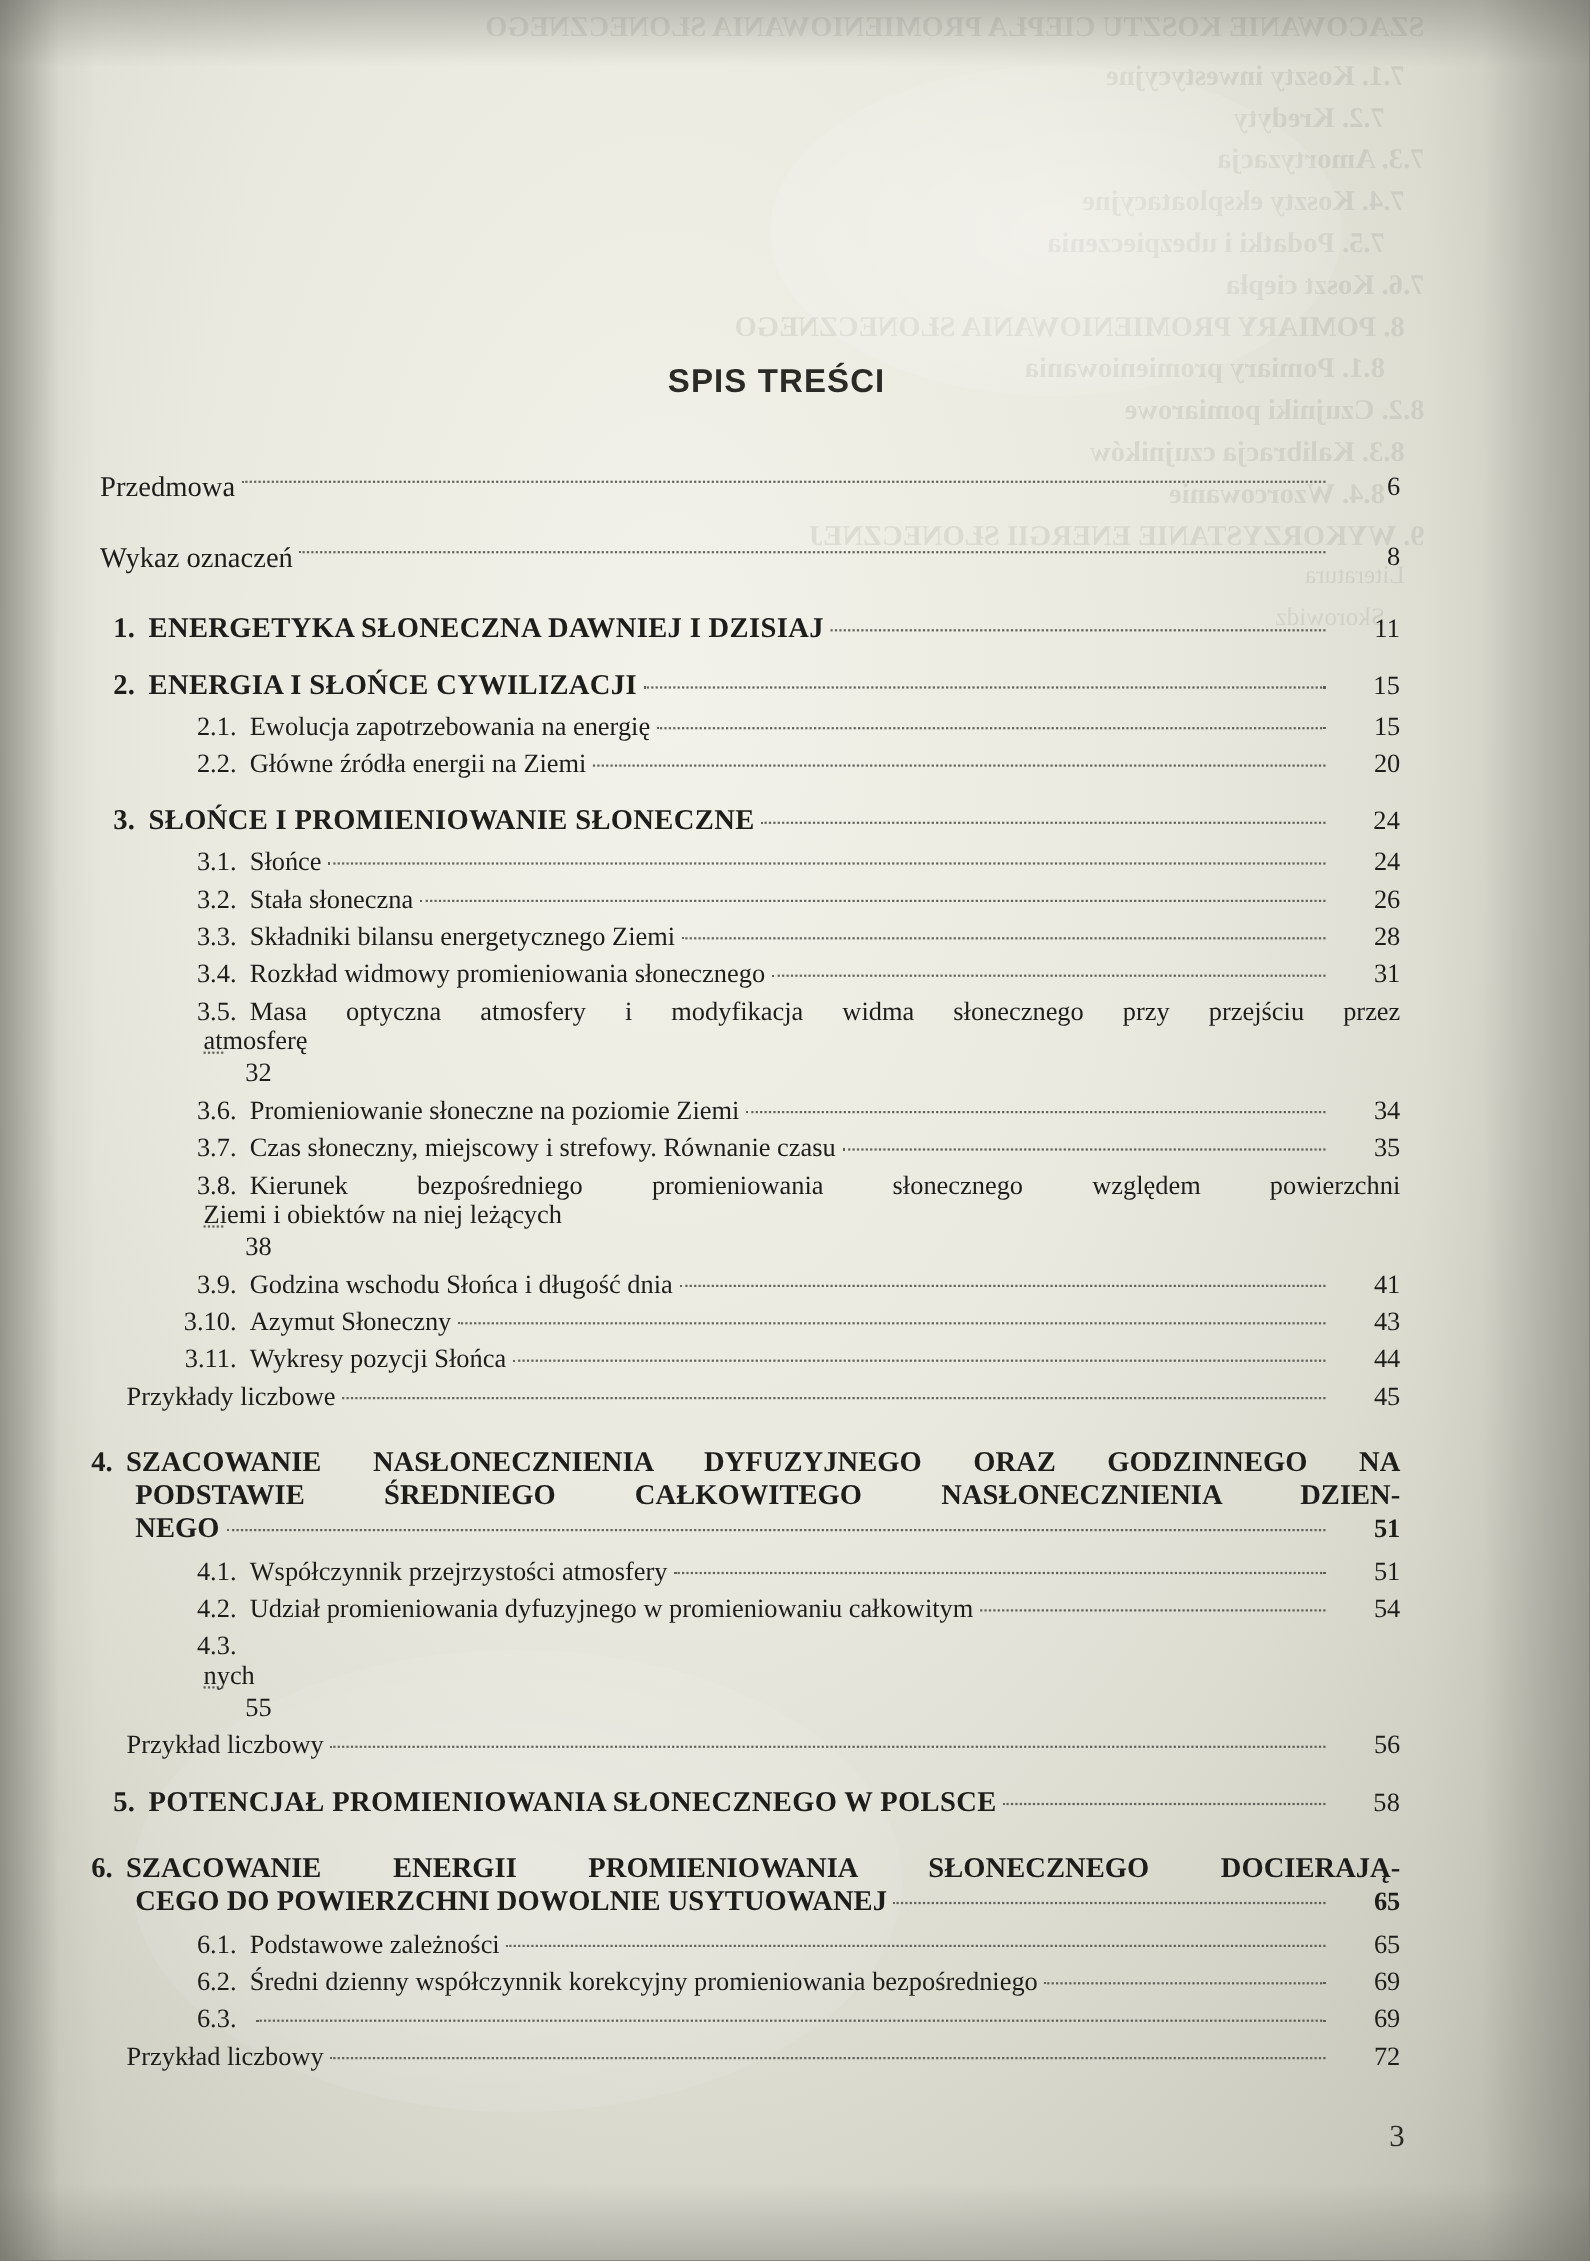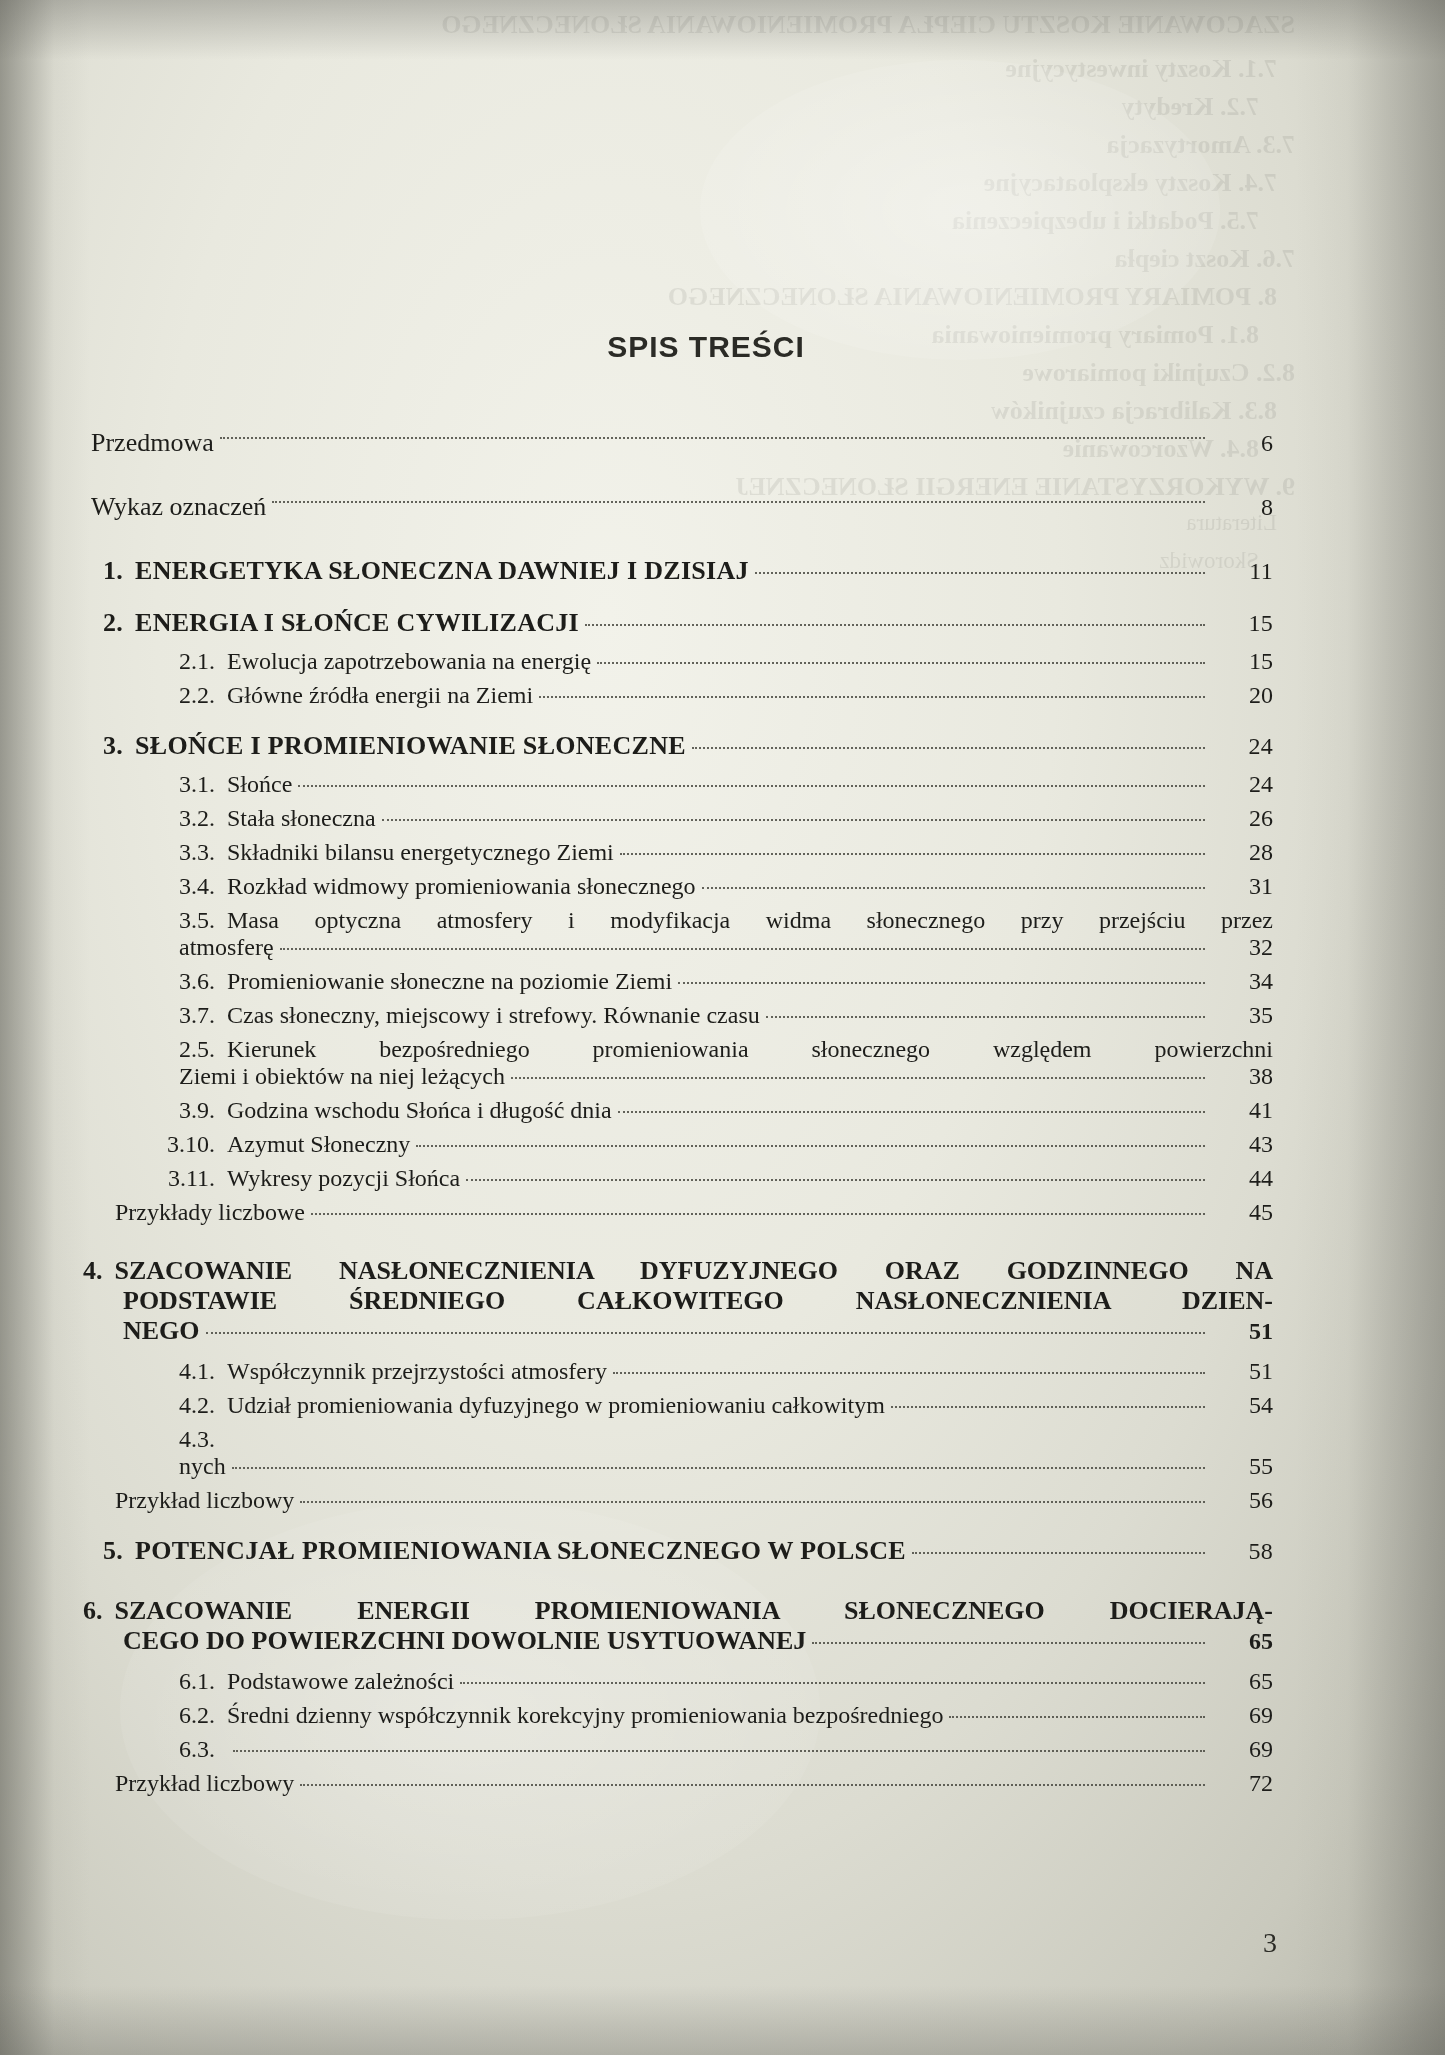--- a/index.html
+++ b/index.html
@@ -161,21 +161,21 @@
     text-align: justify;
     text-align-last: justify;
     white-space: normal;
   }
   .entry.wrap .row2 {
     display: flex;
     align-items: baseline;
   }
   .entry.wrap .row2 .tail { flex: 0 0 auto; white-space: nowrap; }
 
-  .hang-sec .row2 { padding-left: 96px; }
+  .hang-sec .row2 { padding-left: 96px; flex-direction: column; }
   .hang-chap .row2 { padding-left: 40px; }
 
   .chapter-block { margin-top: 30px; margin-bottom: 12px; }
   .chapter-block .row1 { font-weight: 700; font-size: 26px; }
   .chapter-block .row2 { font-weight: 700; font-size: 26px; }
 
   .folio {
     position: absolute;
     z-index: 4;
     right: 168px;
@@ -308,21 +308,21 @@
           <span class="page-no">34</span>
         </div>
         <div class="entry lvl-sec">
           <span class="num">3.7.</span>
           <span class="txt">Czas słoneczny, miejscowy i strefowy. Równanie czasu</span>
           <span class="leader"></span>
           <span class="page-no">35</span>
         </div>
         <div class="entry wrap lvl-sec hang-sec">
           <div class="row1">
-            <span class="num">2.5.</span>
+            <span class="num">3.8.</span>
             <span class="body">Kierunek bezpośredniego promieniowania słonecznego względem powierzchni</span>
           </div>
           <div class="row2">
             <span class="tail">Ziemi i obiektów na niej leżących</span>
             <span class="leader"></span>
             <span class="page-no">38</span>
           </div>
         </div>
         <div class="entry lvl-sec">
           <span class="num">3.9.</span>

